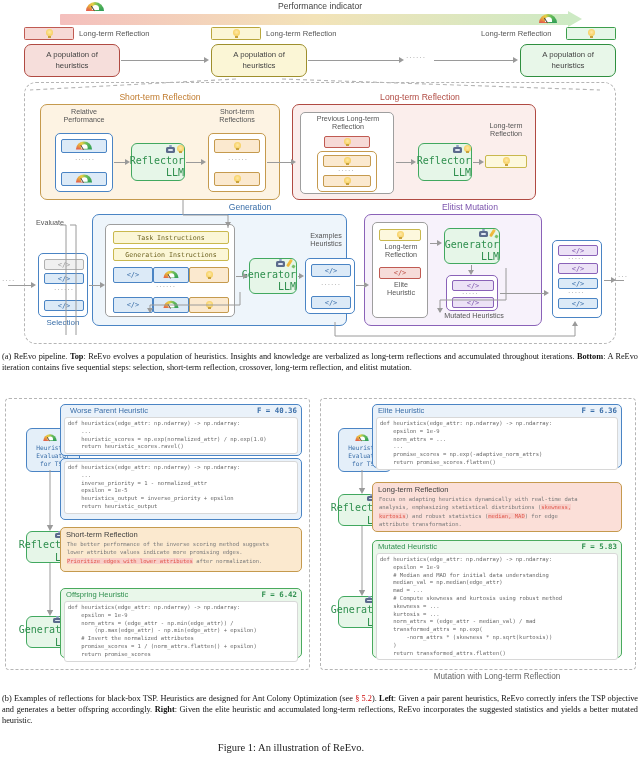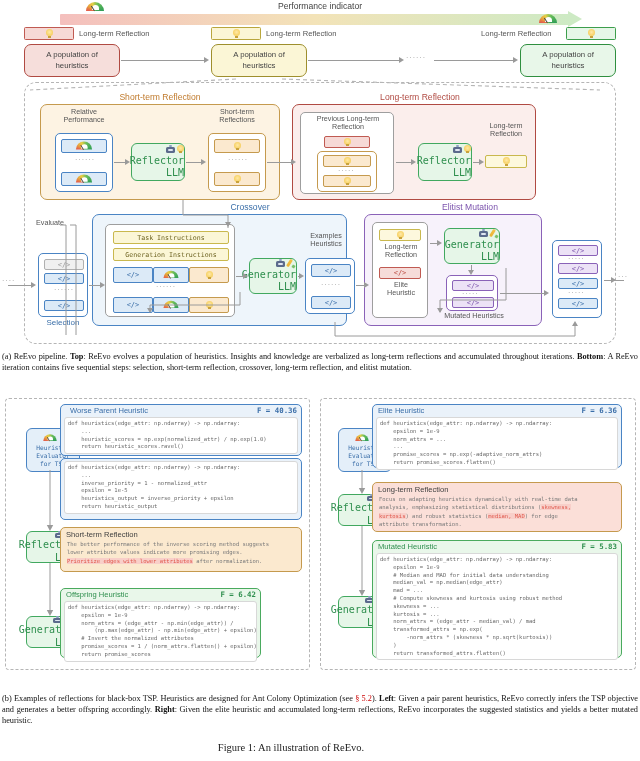--- a/index.html
+++ b/index.html
@@ -282,21 +282,21 @@
     </div>
 
   <div class="abs arrow-line" style="left:396px;top:162px;width:16px;"></div>
   <div class="abs ah" style="left:411px;top:159px;"></div>
   <div class="abs arrow-line" style="left:473px;top:162px;width:9px;"></div>
   <div class="abs ah" style="left:479px;top:159px;"></div>
 
   <div class="abs arrow-line" style="left:267px;top:162px;width:26px;"></div>
   <div class="abs ah" style="left:291px;top:159px;"></div>
 
-  <div class="abs sect-title" style="left:190px;top:202px;width:120px;color:#3a6ea8;">Crossover</div>
+  <div class="abs sect-title" style="left:190px;top:202px;width:120px;color:#3a6ea8;">Generation</div>
   <div class="abs panel" style="left:92px;top:214px;width:255px;height:112px;border-color:#4a84c4;background:#eef5fb;"></div>
 
   <div class="abs lbl" style="left:25px;top:219px;width:50px;">Evaluate</div>
 
   <div class="abs stack" style="left:38px;top:253px;width:50px;height:64px;border-color:#4a84c4;">
     <div class="abs code-chip gray" style="left:5px;top:5px;width:40px;height:11px;">&lt;/&gt;</div>
     <div class="abs code-chip" style="left:5px;top:19px;width:40px;height:11px;">&lt;/&gt;</div>
     <div class="abs dots" style="left:15px;top:32px;">······</div>
     <div class="abs code-chip" style="left:5px;top:46px;width:40px;height:11px;">&lt;/&gt;</div>
   </div>
@@ -537,21 +537,21 @@
       </div>
   </div>
 
   <div class="abs reflect-box" style="left:60px;top:527px;width:242px;height:45px;">
     <div class="reflect-hd">Short-term Reflection</div>
     <div class="reflect-txt"><span>The better performance of the inverse scoring method suggests
 lower attribute values indicate more promising edges.
 </span><span class="hl">Prioritize edges with lower attributes</span><span> after normalization.</span></div>
   </div>
 
-  <div class="abs card" style="left:60px;top:588px;width:201px;height:70px;border-color:#4aaa5e;background:#e9f7ea;">
+  <div class="abs card" style="left:60px;top:588px;width:242px;height:70px;border-color:#4aaa5e;background:#e9f7ea;">
     <div class="card-hd" style="color:#2f8f4e;">
         <span>Offspring Heuristic</span>
         <span class="tag" style="color:#2f8f4e">F = 6.42</span>
       </div>
     <div class="card-body">
         <pre class="code">def heuristics(edge_attr: np.ndarray) -&gt; np.ndarray:
     epsilon = 1e-9
     norm_attrs = (edge_attr - np.min(edge_attr)) /
         (np.max(edge_attr) - np.min(edge_attr) + epsilon)
     # Invert the normalized attributes
@@ -654,20 +654,21 @@
     skewness = ...
     kurtosis = ...
     norm_attrs = (edge_attr - median_val) / mad
     transformed_attrs = np.exp(
         -norm_attrs * (skewness * np.sqrt(kurtosis))
     )
     return transformed_attrs.flatten()</pre>
       </div>
   </div>
 
+  <div class="abs lbl" style="left:372px;top:672px;width:250px;font-size:8.2px;color:#666;">Mutation with Long-term Reflection</div>
 
   <div class="abs cap" style="left:2px;top:694px;width:636px;">
     <span>(b) Examples of reflections for black-box TSP. Heuristics are designed for Ant Colony Optimization (see </span><span class="ref">§ 5.2</span><span>). </span><b>Left</b><span>: Given a pair parent heuristics, ReEvo correctly infers the TSP objective and generates a better offspring accordingly. </span><b>Right</b><span>: Given the elite heuristic and accumulated long-term reflections, ReEvo incorporates the suggested statistics and yields a better mutated heuristic.</span>
   </div>
 
   <div class="abs figcap" style="left:0;top:742px;width:582px;">Figure 1: An illustration of ReEvo.</div>
 
 </div>
 
 </body></html>

